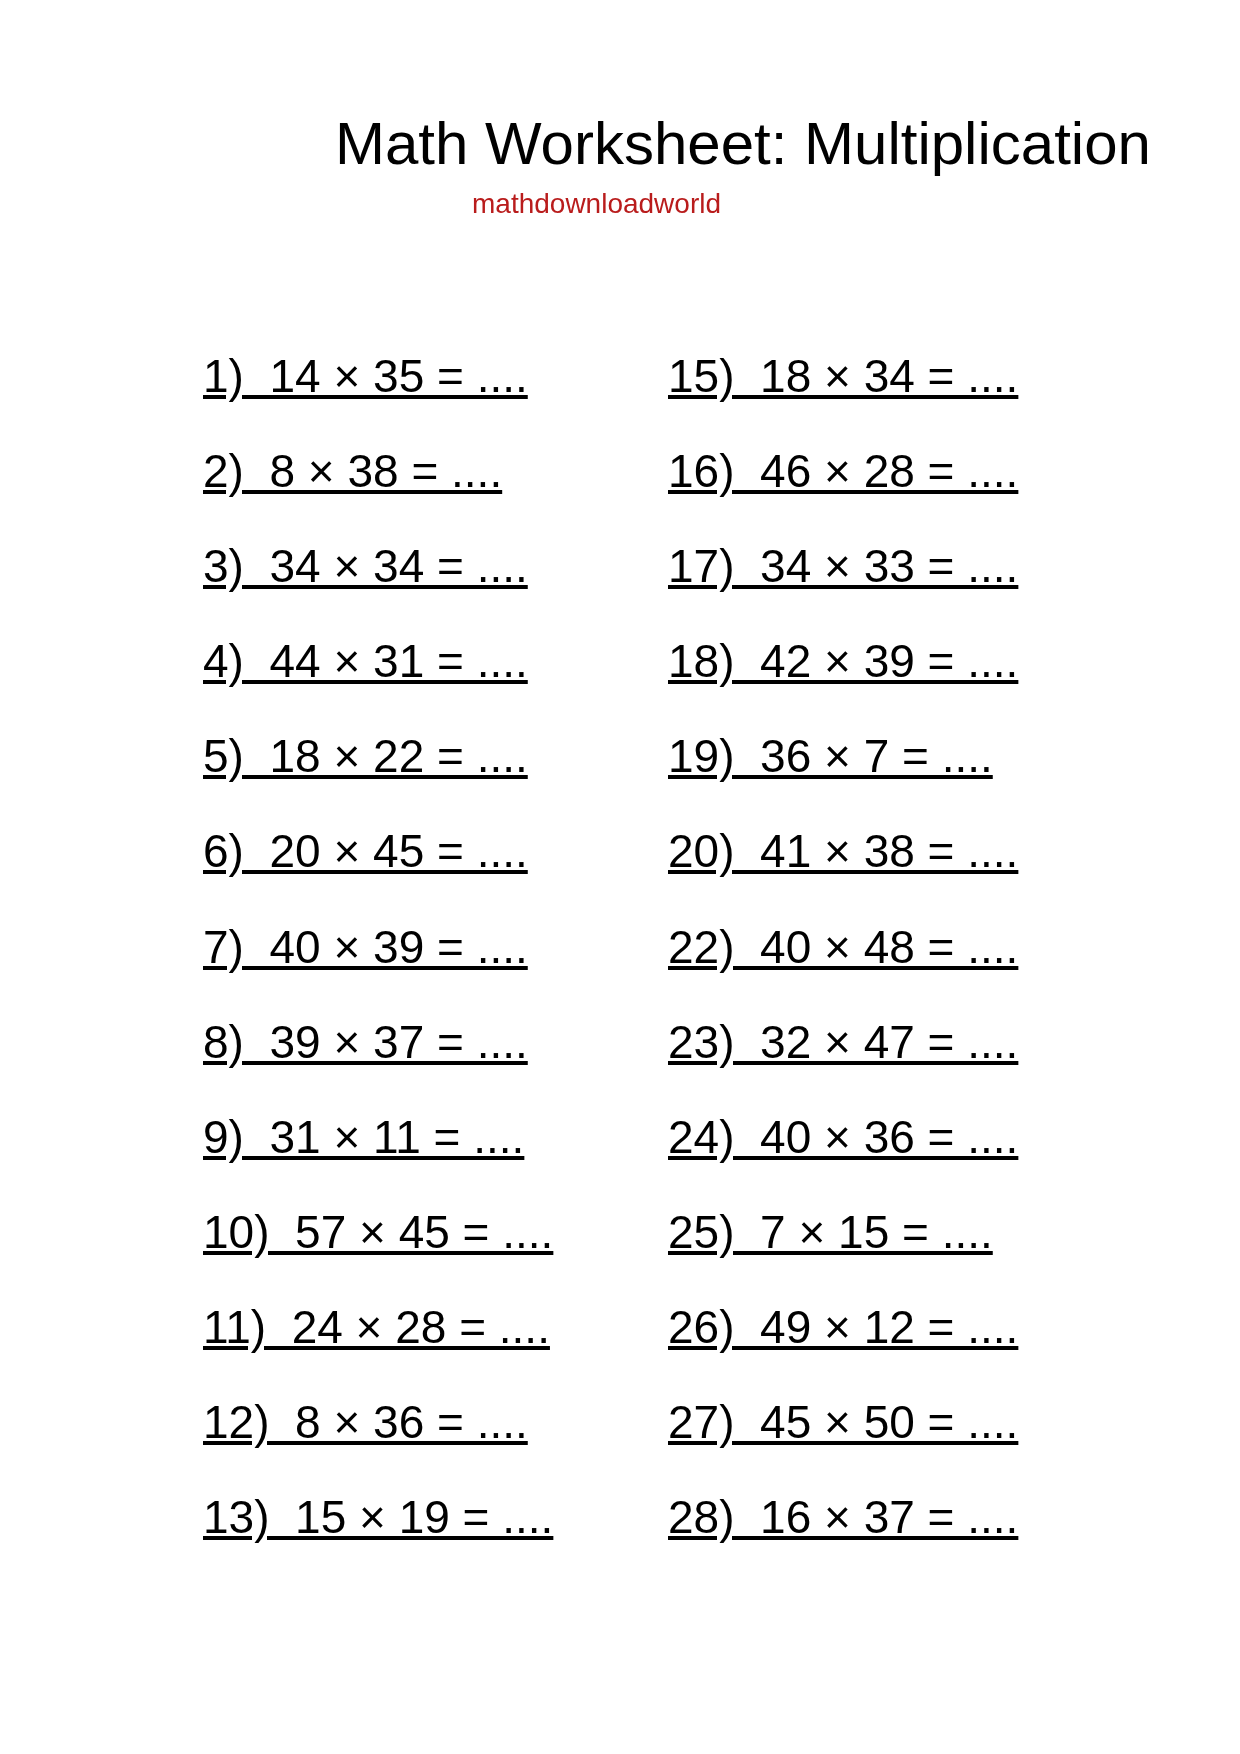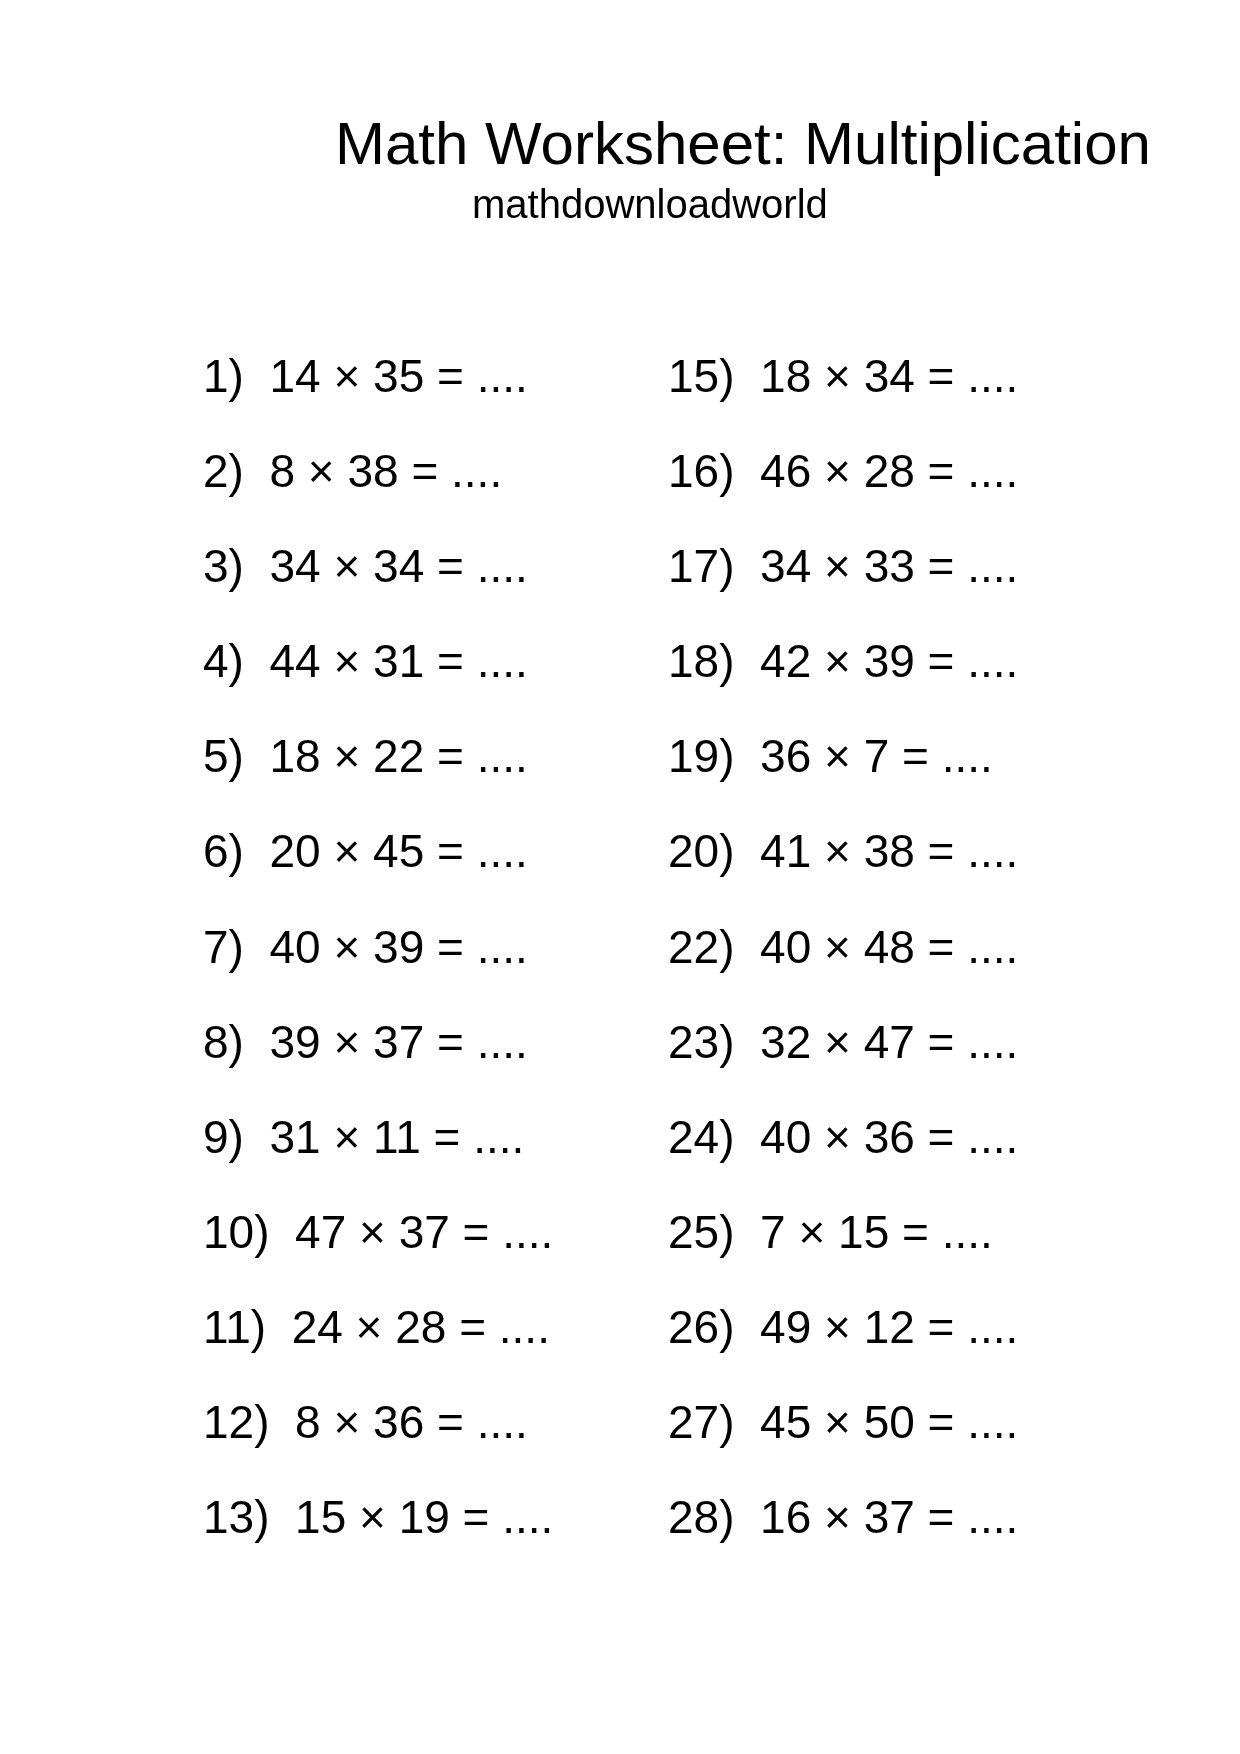--- a/index.html
+++ b/index.html
@@ -23,56 +23,57 @@
       line-height: 70px;
       white-space: pre;
       color: #000000;
       margin: 12px;
       font-weight: normal;
     }
     .subtitle {
       position: absolute;
       left: 472px;
       top: 180px;
-      font-size: 40px;
+      font-size: 28px;
       line-height: 48px;
       white-space: pre;
-      color: #000000;
+      color: #b91c1c;
     }
     .column {
       position: absolute;
       top: 348px;
     }
     .col-left { left: 203px; }
     .col-right { left: 668px; }
     .problem {
       height: 95.1px;
       font-size: 46px;
       line-height: 56px;
       white-space: pre;
       color: #000000;
+      text-decoration: underline;
     }
   </style>
 </head>
 <body>
 
 <h1 class="title">Math Worksheet: Multiplication</h1>
 <div class="subtitle">mathdownloadworld</div>
 
 <div class="column col-left">
   <div class="problem">1)  14 × 35 = ....</div>
   <div class="problem">2)  8 × 38 = ....</div>
   <div class="problem">3)  34 × 34 = ....</div>
   <div class="problem">4)  44 × 31 = ....</div>
   <div class="problem">5)  18 × 22 = ....</div>
   <div class="problem">6)  20 × 45 = ....</div>
   <div class="problem">7)  40 × 39 = ....</div>
   <div class="problem">8)  39 × 37 = ....</div>
   <div class="problem">9)  31 × 11 = ....</div>
-  <div class="problem">10)  47 × 37 = ....</div>
+  <div class="problem">10)  57 × 45 = ....</div>
   <div class="problem">11)  24 × 28 = ....</div>
   <div class="problem">12)  8 × 36 = ....</div>
   <div class="problem">13)  15 × 19 = ....</div>
 </div>
 
 <div class="column col-right">
   <div class="problem">15)  18 × 34 = ....</div>
   <div class="problem">16)  46 × 28 = ....</div>
   <div class="problem">17)  34 × 33 = ....</div>
   <div class="problem">18)  42 × 39 = ....</div>

